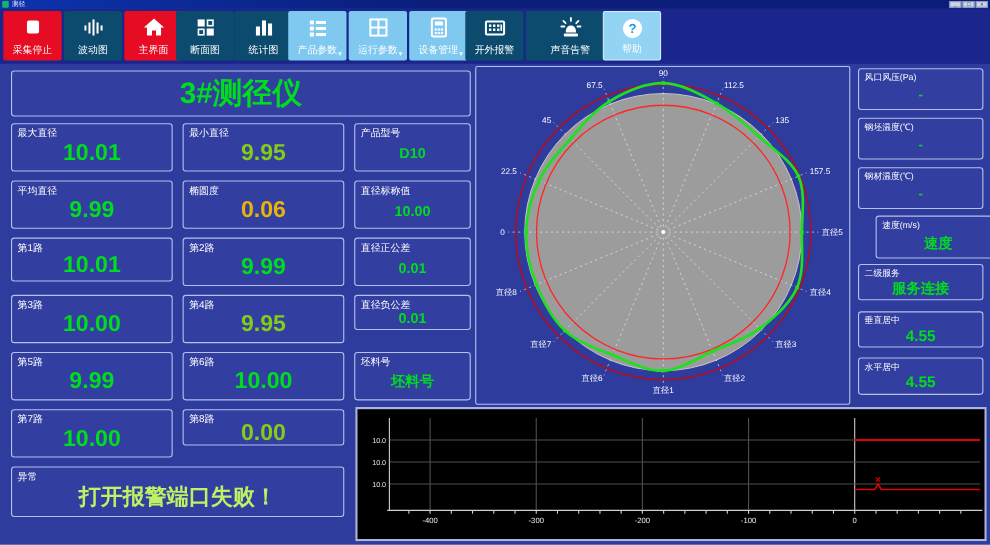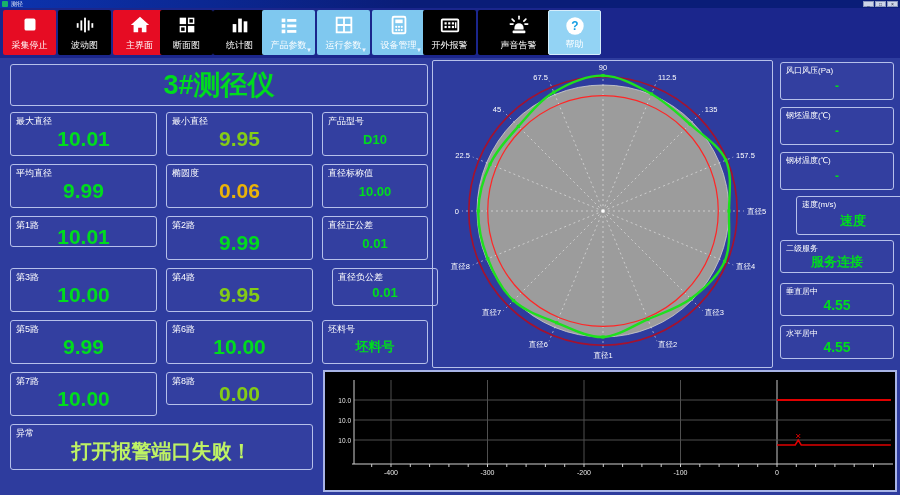--- a/index.html
+++ b/index.html
@@ -13,21 +13,21 @@
   .tctrls{position:absolute;right:2px;top:1px;display:flex;gap:1px;}
   .tbtn{width:11px;height:6px;background:#ccd4e8;border:1px solid #8a96bc;color:#1a2340;
         font-size:5px;line-height:4px;text-align:center;box-sizing:border-box;cursor:pointer;}
   
   .toolbar{position:absolute;left:0;top:8px;width:900px;height:50px;background:#1b268c;}
   .tb{position:absolute;top:2px;width:53px;height:45px;border-radius:2px;cursor:pointer;}
   .tb .ic{position:absolute;top:4px;left:50%;transform:translateX(-50%);}
   .tb .lbl{position:absolute;bottom:3px;left:0;right:0;text-align:center;font-size:9px;color:#fff;white-space:nowrap;}
   .tb .dd{position:absolute;right:3px;bottom:2px;font-size:6px;color:#eaf4ff;}
   .v-red{background:#e60c23;}
-  .v-blue{background:#000000;}
+  .v-blue{background:#0c4a6e;}
   .v-light{background:#7fc8ef;}
   .v-pale{background:#93d3f4;border:1px solid #d5edfb;box-sizing:border-box;}
   
   .vbox{position:absolute;border:1px solid #b6c0ea;border-radius:3px;background:#333fa0;box-sizing:border-box;}
   .blabel{position:absolute;top:2px;left:5px;font-size:9px;color:#ffffff;white-space:nowrap;}
   .bval{position:absolute;left:0;right:0;top:10px;bottom:0;display:flex;align-items:center;justify-content:center;font-weight:600;}
   .c-green{color:#00dc1e;}
   .c-yellow{color:#84cc16;}
   .c-red{color:#eab308;}
   .gtitle{position:absolute;left:0;right:0;top:0;bottom:0;display:flex;align-items:center;justify-content:center;
@@ -223,41 +223,41 @@
         <div class="bval c-green" style="font-size: 21px;">9.99</div>
       </div>
       <div class="vbox" style="left: 166px; top: 164px; width: 147px; height: 44px;">
         <span class="blabel">椭圆度</span>
         <div class="bval c-red" style="font-size: 21px;">0.06</div>
       </div>
       <div class="vbox" style="left: 322px; top: 164px; width: 106px; height: 44px;">
         <span class="blabel">直径标称值</span>
         <div class="bval c-green" style="font-size: 13px;">10.00</div>
       </div>
-      <div class="vbox" style="left: 10px; top: 216px; width: 147px; height: 31px;">
+      <div class="vbox" style="left: 10px; top: 216px; width: 147px; height: 40px;">
         <span class="blabel">第1路</span>
         <div class="bval c-green" style="font-size: 21px;">10.01</div>
       </div>
       <div class="vbox" style="left: 166px; top: 216px; width: 147px; height: 44px;">
         <span class="blabel">第2路</span>
         <div class="bval c-green" style="font-size: 21px;">9.99</div>
       </div>
       <div class="vbox" style="left: 322px; top: 216px; width: 106px; height: 44px;">
         <span class="blabel">直径正公差</span>
         <div class="bval c-green" style="font-size: 13px;">0.01</div>
       </div>
       <div class="vbox" style="left: 10px; top: 268px; width: 147px; height: 44px;">
         <span class="blabel">第3路</span>
         <div class="bval c-green" style="font-size: 21px;">10.00</div>
       </div>
       <div class="vbox" style="left: 166px; top: 268px; width: 147px; height: 44px;">
         <span class="blabel">第4路</span>
         <div class="bval c-yellow" style="font-size: 21px;">9.95</div>
       </div>
-      <div class="vbox" style="left: 332px; top: 268px; width: 106px; height: 38px;">
+      <div class="vbox" style="left: 322px; top: 268px; width: 106px; height: 32px;">
         <span class="blabel">直径负公差</span>
         <div class="bval c-green" style="font-size: 13px;">0.01</div>
       </div>
       <div class="vbox" style="left: 10px; top: 320px; width: 147px; height: 44px;">
         <span class="blabel">第5路</span>
         <div class="bval c-green" style="font-size: 21px;">9.99</div>
       </div>
       <div class="vbox" style="left: 166px; top: 320px; width: 147px; height: 44px;">
         <span class="blabel">第6路</span>
         <div class="bval c-green" style="font-size: 21px;">10.00</div>

